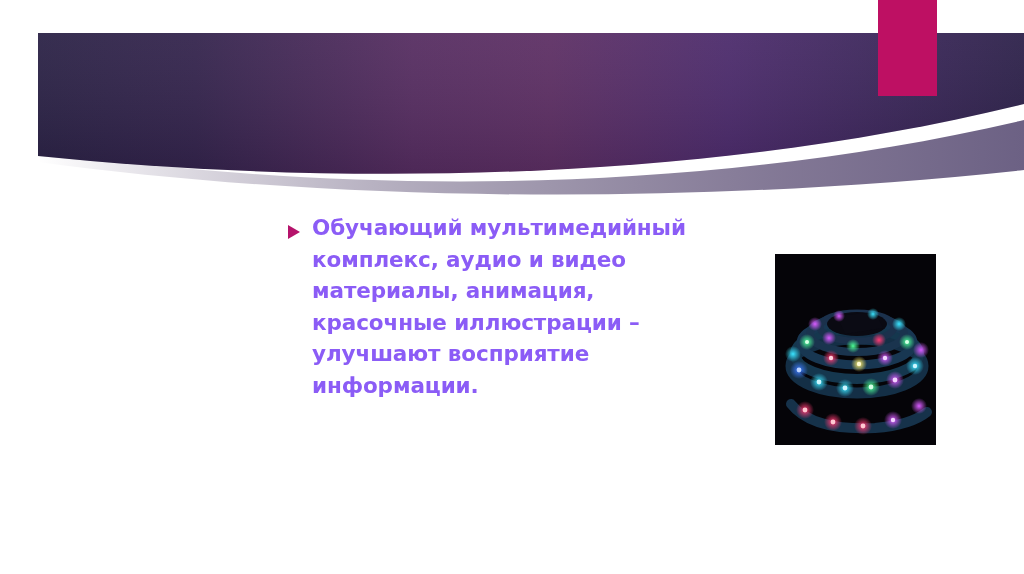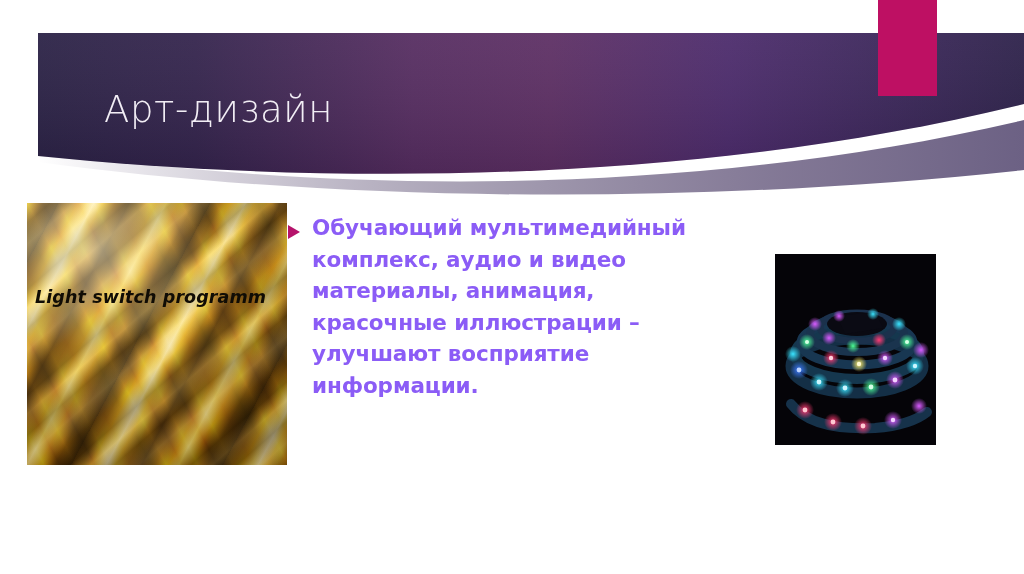--- a/index.html
+++ b/index.html
@@ -185,29 +185,21 @@
 
       <path d="M 38,150 C 340,196 700,196 1024,120 L 1024,170 C 700,205 340,203 38,162 Z" fill="url(#swooshGrad)"></path>
 
       <path d="M 38,33 L 1024,33 L 1024,104 C 700,184 330,186 38,156 Z" fill="url(#bannerGrad)"></path>
       <path d="M 38,33 L 1024,33 L 1024,104 C 700,184 330,186 38,156 Z" fill="url(#bannerGradDark)"></path>
     </svg>
 
     <div id="accent-bar"></div>
   </div>
 
-  <div id="slide-title">Арт-дизайн</div>
-
-  <div id="gold-figure">
-    <div class="silk-layer silk-a"></div>
-    <div class="silk-layer silk-b"></div>
-    <div class="silk-layer silk-c"></div>
-    <div class="silk-layer silk-d"></div>
-    <div id="gold-caption">Light switch programm</div>
-  </div>
+
 
   <div id="body-block">
     <div id="bullet-marker"></div>
     <div id="body-text">Обучающий мультимедийный комплекс, аудио и видео материалы, анимация, красочные иллюстрации – улучшают восприятие информации.</div>
   </div>
 
   <div id="led-figure">
     <svg width="161" height="191" viewBox="0 0 161 191">
       <defs>
         <radialGradient id="glowR" cx="50%" cy="50%" r="50%">

